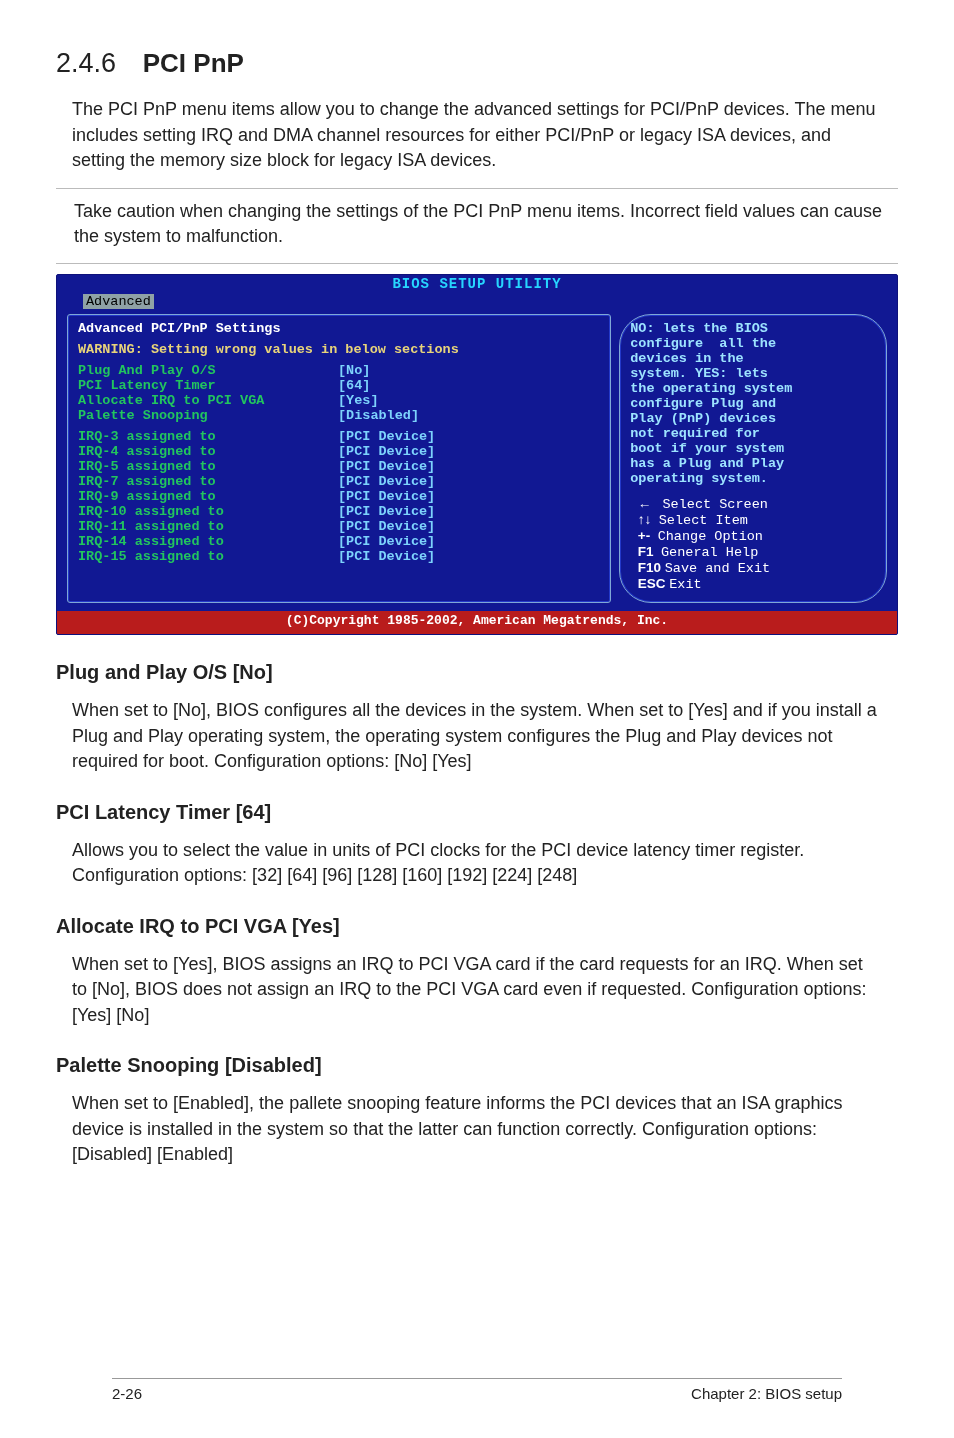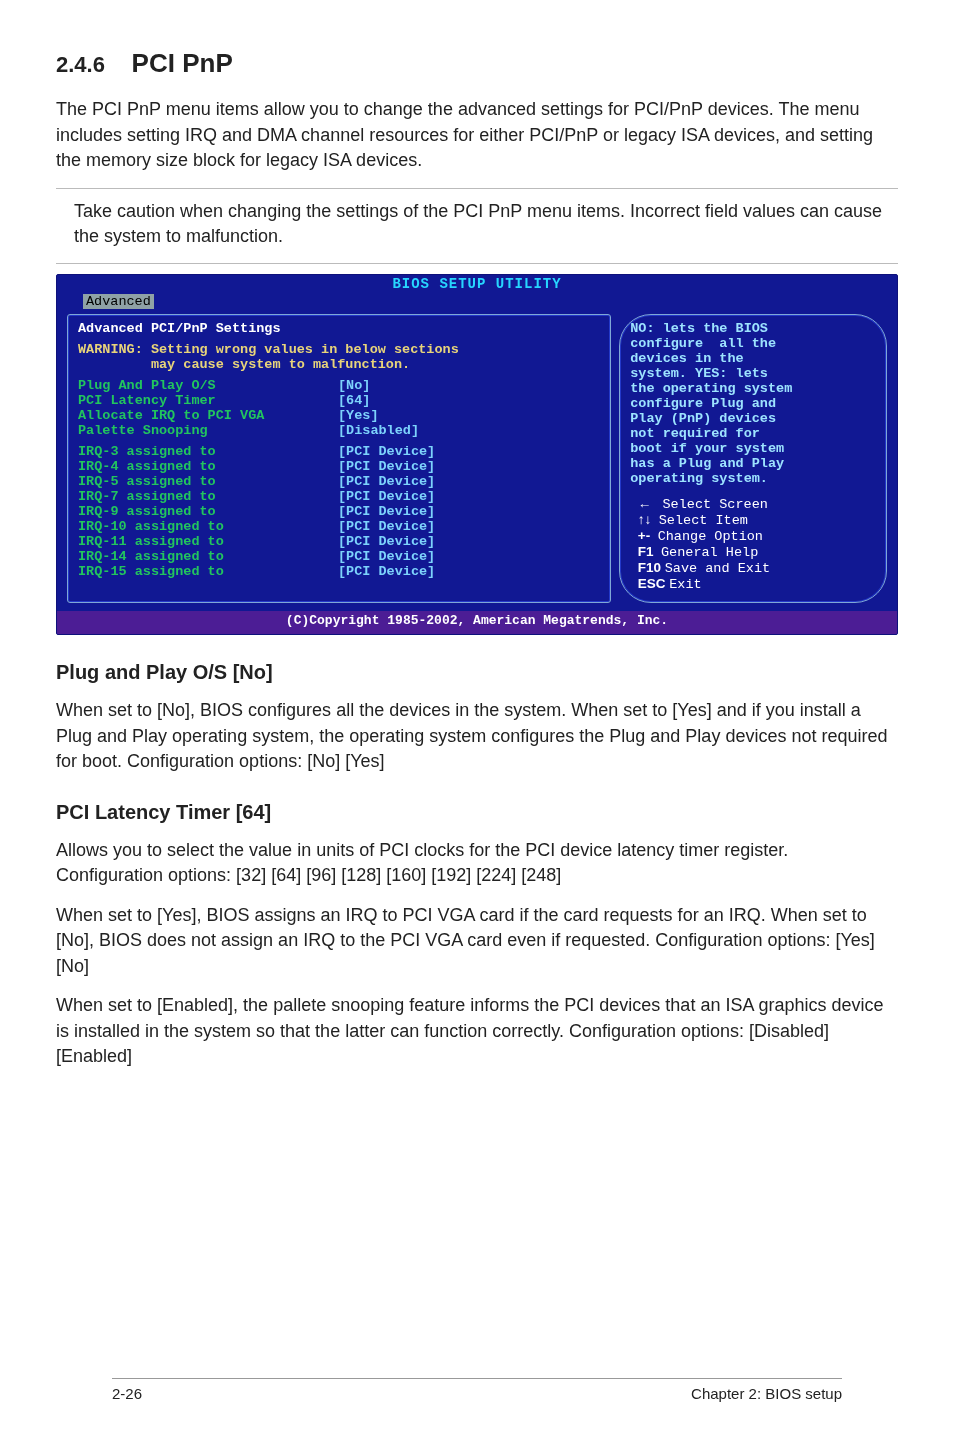--- a/index.html
+++ b/index.html
@@ -4,30 +4,30 @@
 <style>
   html, body { margin:0; padding:0; background:#fff; }
   body {
     width: 954px; height:1438px;
     font-family: Arial, Helvetica, sans-serif;
     color:#222;
     box-sizing:border-box;
     padding: 30px 56px 40px 56px;
   }
   .section-no {
-    font-size: 22px;
-    font-weight: bold;
+    font-size: 27px;
+    font-weight: normal;
     margin-top: 36px;
   }
   .section-title {
     font-size: 26px;
     font-weight: bold;
   }
   .section-head { margin: 18px 0 18px 0; }
-  .body-text { font-size:18px; line-height:1.42; margin: 14px 0; }
+  .body-text { font-size:18px; line-height:1.42; margin: 14px 16px; }
   hr.thin {
     border:none; border-top:1px solid #bbb; margin: 14px 0 8px 0;
   }
   .callout {
     display:flex; gap:18px; align-items:flex-start;
     margin: 6px 0 10px 0;
   }
   .callout-text { font-size:18px; line-height:1.4; padding-top:2px; }
 
   
@@ -78,21 +78,21 @@
   .bios-left .hdr { color:#fff; font-weight:bold; }
   .bios-left .row { display:flex; }
   .bios-left .lbl { width: 260px; color:#22c55e; font-weight:bold; }
   .bios-left .val { color:#7dd3fc; font-weight:bold; }
   .bios-right .wht { color:#fff; font-weight:bold; }
   .bios-right .wht.normal { font-weight:normal; }
   .bios-right .line { white-space:pre; }
   .bios-copyright {
     text-align:center;
     color:#fff;
-    background:#4c1d95;
+    background:#b91c1c;
     padding:2px 0 6px 0;
     font-weight:bold;
     font-size:13px;
   }
   .arrow-glyph { font-family: Arial, sans-serif; }
 
   h3.sub {
     font-size:20px; font-weight:bold;
     margin: 26px 0 6px 0;
   }
@@ -141,21 +141,20 @@
     <div class="bios-outer">
       <div class="bios-titlebar">BIOS SETUP UTILITY</div>
       <div class="bios-tabs">
         <span class="bios-tab">Advanced</span>
       </div>
       <div class="bios-body">
         <div class="bios-pane bios-left">
           <div class="hdr">Advanced PCI/PnP Settings</div>
           <div style="height:6px"></div>
           <div class="gold" style="white-space:pre">WARNING: Setting wrong values in below sections</div>
-          <div class="gold" style="white-space:pre">         may cause system to malfunction.</div>
           <div style="height:6px"></div>
           <div id="bios-rows">
               <div class="row">
                 <span class="lbl">Plug And Play O/S</span>
                 <span class="val">[No]</span>
               </div>
               <div class="row">
                 <span class="lbl">PCI Latency Timer</span>
                 <span class="val">[64]</span>
               </div>
@@ -235,21 +234,23 @@
       </div>
       <div class="bios-copyright">(C)Copyright 1985-2002, American Megatrends, Inc.</div>
     </div>
   </div>
 
   <div id="subs">
       <h3 class="sub">Plug and Play O/S [No]</h3>
       <p class="body-text">When set to [No], BIOS configures all the devices in the system. When set to [Yes] and if you install a Plug and Play operating system, the operating system configures the Plug and Play devices not required for boot. Configuration options: [No] [Yes]</p>
       <h3 class="sub">PCI Latency Timer [64]</h3>
       <p class="body-text">Allows you to select the value in units of PCI clocks for the PCI device latency timer register. Configuration options: [32] [64] [96] [128] [160] [192] [224] [248]</p>
+      <h3 class="sub">Allocate IRQ to PCI VGA [Yes]</h3>
       <p class="body-text">When set to [Yes], BIOS assigns an IRQ to PCI VGA card if the card requests for an IRQ. When set to [No], BIOS does not assign an IRQ to the PCI VGA card even if requested. Configuration options: [Yes] [No]</p>
+      <h3 class="sub">Palette Snooping [Disabled]</h3>
       <p class="body-text">When set to [Enabled], the pallete snooping feature informs the PCI devices that an ISA graphics device is installed in the system so that the latter can function correctly. Configuration options: [Disabled] [Enabled]</p>
     </div>
 
   <div class="footer">
     <span>2-26</span>
     <span>Chapter 2: BIOS setup</span>
   </div>
 
 </div>
 

